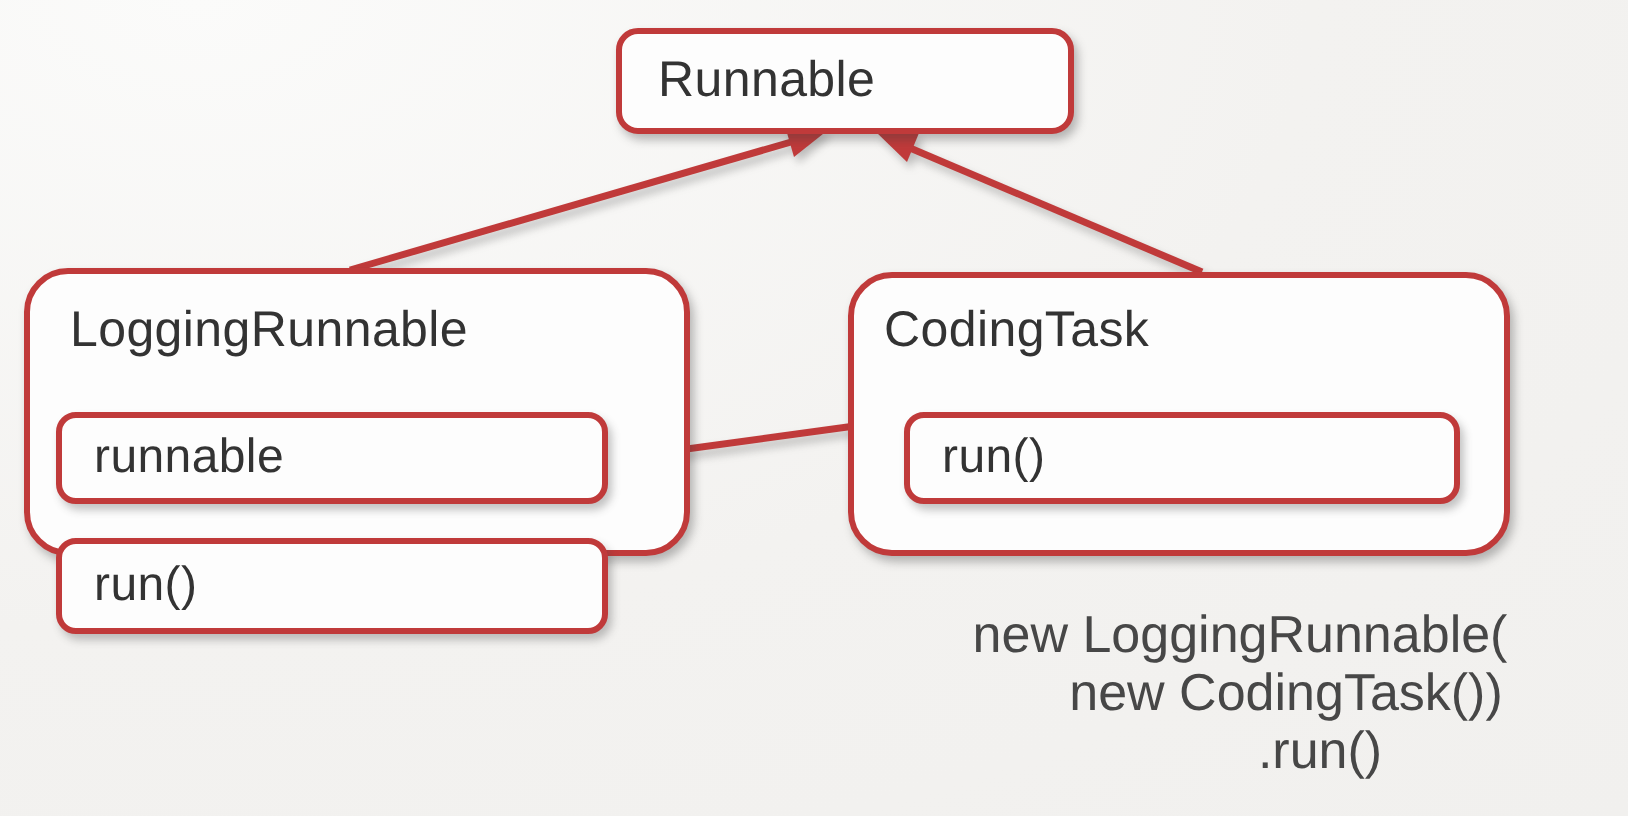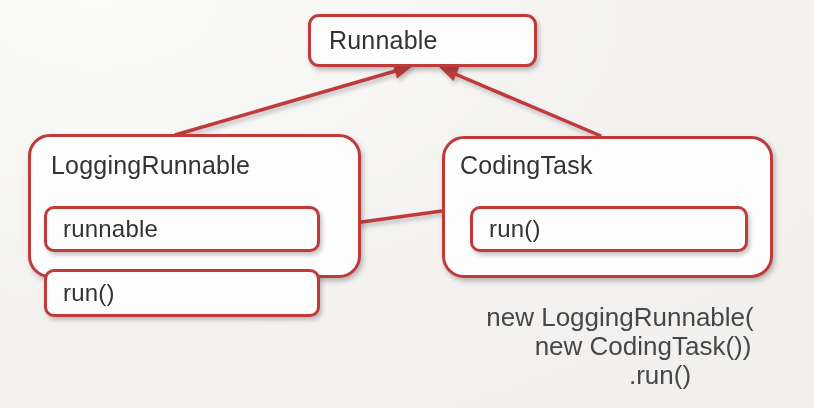--- a/index.html
+++ b/index.html
@@ -36,26 +36,26 @@
     padding-left:16px;
   }
   .member-box .class-title{font-size:24px;}
 
   #box-runnable{
     left:308px; top:14px; width:229px; height:53px;
     border-radius:11px;
     display:flex; align-items:center; padding-left:18px;
   }
   #box-loggingrunnable{
-    left:28px; top:134px; width:333px; height:144px;
+    left:12px; top:134px; width:333px; height:144px;
     border-radius:22px;
   }
   #box-loggingrunnable .title-row{position:absolute; left:20px; top:14px;}
   #box-codingtask{
-    left:442px; top:136px; width:331px; height:142px;
+    left:424px; top:136px; width:331px; height:142px;
     border-radius:22px;
   }
   #box-codingtask .title-row{position:absolute; left:15px; top:12px;}
 
   #field-runnable{ left:13px; top:69px;  width:276px; height:46px; }
   #method-lr-run{  left:13px; top:132px; width:276px; height:48px; }
   #method-ct-run{  left:25px; top:67px;  width:278px; height:46px; }
 
   #arrow-layer{
     position:absolute; left:0; top:0; width:814px; height:408px;

